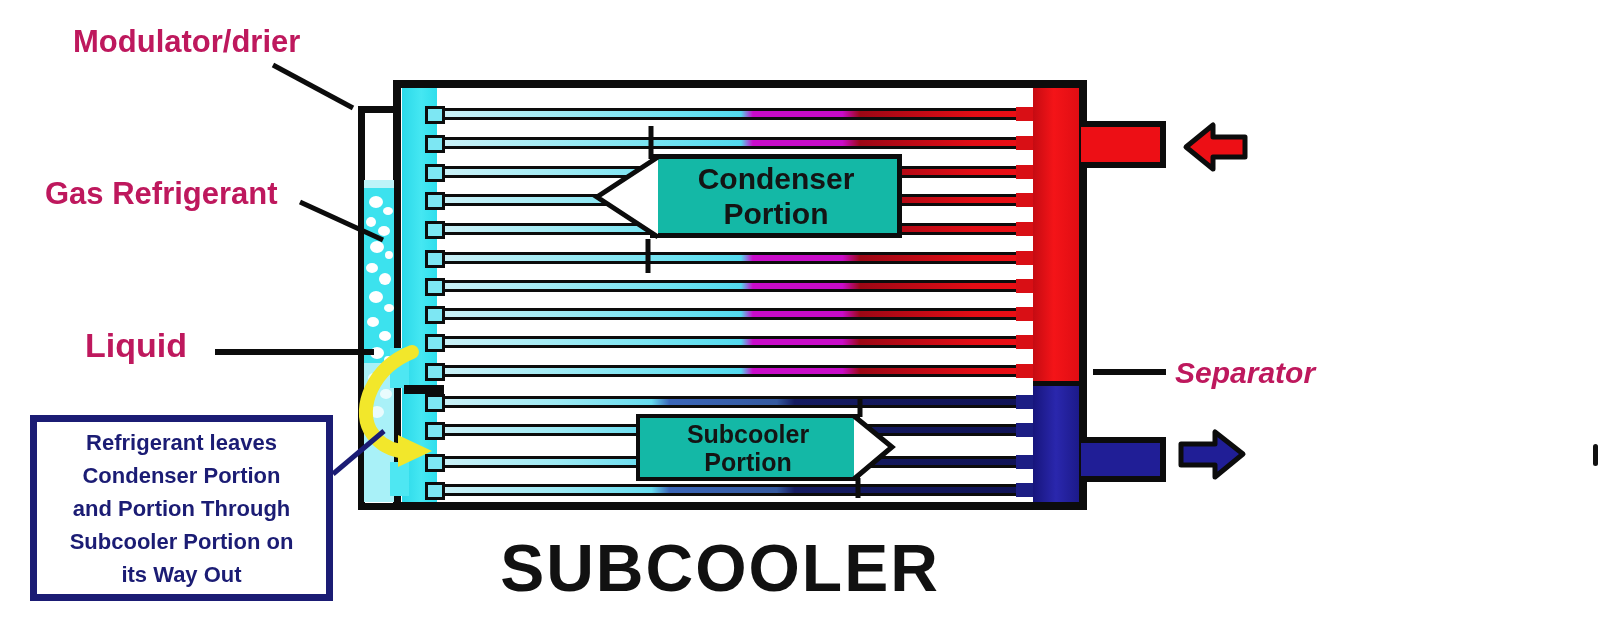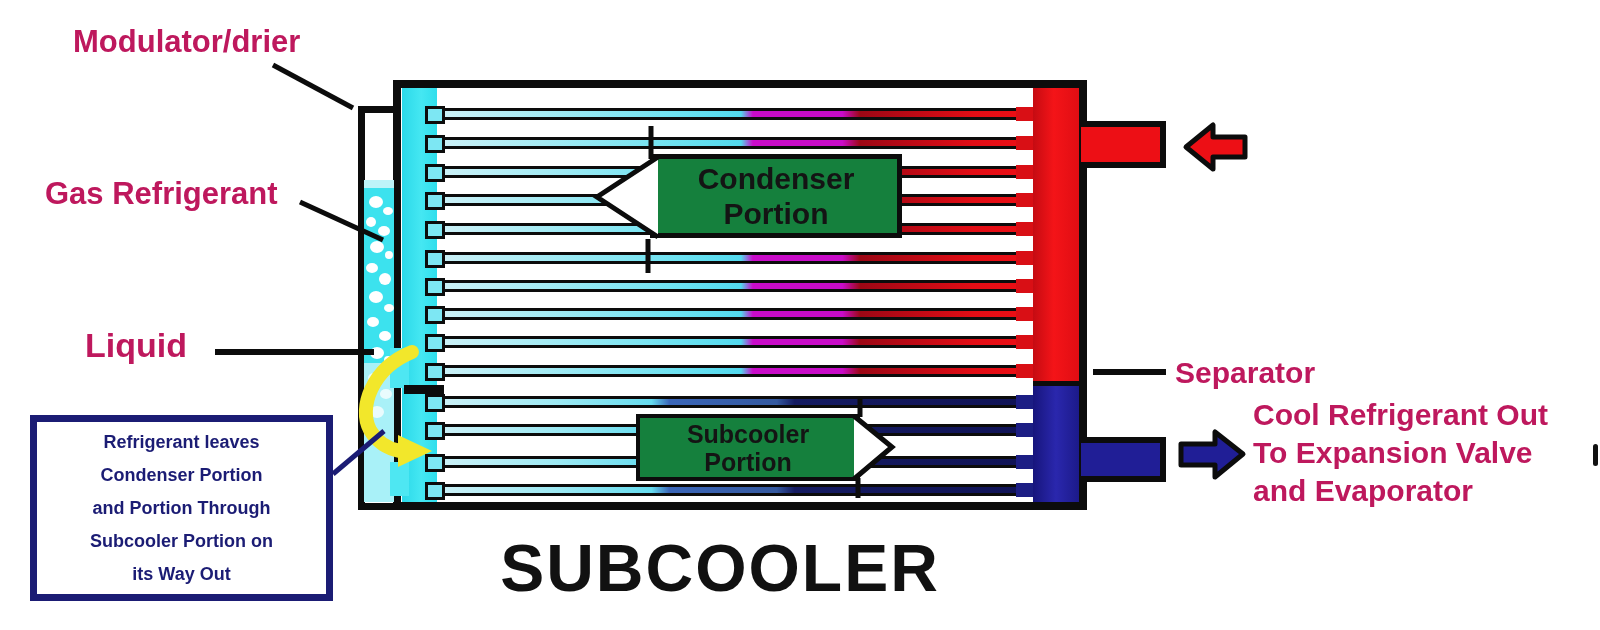--- a/index.html
+++ b/index.html
@@ -47,37 +47,37 @@
         var(--magenta) 53%,var(--magenta) 68%,#9c0715 71%,#e20d15 90%,#ee0f15 100%);}
   .tube.sub{background:linear-gradient(90deg,#cdf1f7 0%,#9de9f3 20%,#66dcef 36%,#3b66b8 39%,
         #35599f 57%,#151b61 60%,#101356 100%);}
   .tube::before{content:"";position:absolute;left:-12px;top:-5px;width:14px;height:12px;
         background:#7de7f3;border:3px solid var(--outline);}
   .tube::after{content:"";position:absolute;right:0;top:-4px;width:17px;height:14px;}
   .tube.cond::after{background:#d90f15;}
   .tube.sub::after{background:#1c1e84;}
 
   
-  .flow-label{position:absolute;background:#15803d;border:5px solid var(--outline);z-index:6;
+  .flow-label{position:absolute;background:#14b8a6;border:5px solid var(--outline);z-index:6;
         display:flex;flex-direction:column;align-items:center;justify-content:center;
         font-weight:bold;color:#141414;text-align:center;box-sizing:border-box;}
   .cond-label{left:650px;top:154px;width:252px;height:84px;font-size:30px;line-height:35px;}
   .sub-label{left:636px;top:414px;width:224px;height:67px;border-width:4px;font-size:25px;line-height:28px;}
 
   
   .note-box{left:30px;top:415px;width:303px;height:186px;border:7px solid var(--note-navy);
         background:#fff;box-sizing:border-box;z-index:8;display:flex;flex-direction:column;
         align-items:center;justify-content:center;color:var(--note-navy);
-        font-weight:bold;font-size:18px;line-height:33px;text-align:center;}
+        font-weight:bold;font-size:22px;line-height:33px;text-align:center;}
 
   
   .modulator{left:73px;top:24px;font-size:31px;}
   .gas{left:45px;top:176px;font-size:31px;}
   .liquid{left:85px;top:326px;font-size:34px;line-height:38px;}
-  .separator{left:1175px;top:356px;font-size:30px;}
+  .separator{left:1175px;top:356px;font-size:30px;font-style:italic;}
   .hotgas{left:1256px;top:102px;font-size:30px;line-height:38px;}
   .coolout{left:1253px;top:396px;font-size:30px;line-height:38px;}
   .title{left:370px;top:530px;width:700px;text-align:center;font-size:66px;
         letter-spacing:2px;font-weight:bold;color:#111;z-index:8;}
 
   .overlay-svg{position:absolute;left:0;top:0;width:1600px;height:630px;z-index:7;pointer-events:none;}
   .yellow-svg{position:absolute;left:350px;top:330px;width:120px;height:150px;z-index:6;pointer-events:none;}
   .edge-mark{left:1593px;top:444px;width:5px;height:22px;background:#111;border-radius:3px;z-index:9;}
 </style>
 </head>
@@ -186,21 +186,16 @@
     <span>Subcooler Portion on</span>
     <span>its Way Out</span>
   </div>
 
   <div class="lbl modulator">Modulator/drier</div>
   <div class="lbl gas">Gas Refrigerant</div>
   <div class="lbl liquid">
     <div>Liquid</div>
   </div>
   <div class="lbl separator">Separator</div>
-  <div class="lbl coolout">
-    <div>Cool Refrigerant Out</div>
-    <div>To Expansion Valve</div>
-    <div>and Evaporator</div>
-  </div>
   <div class="abs title">SUBCOOLER</div>
 
   <div class="abs edge-mark"></div>
 </div>
 
 </body></html>

